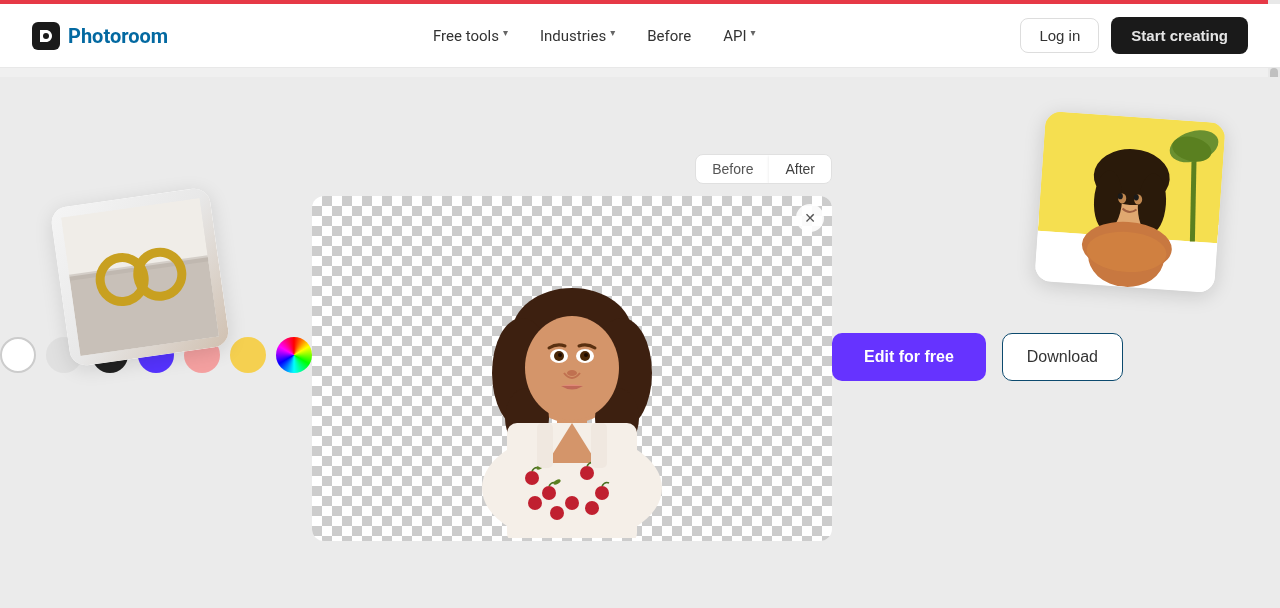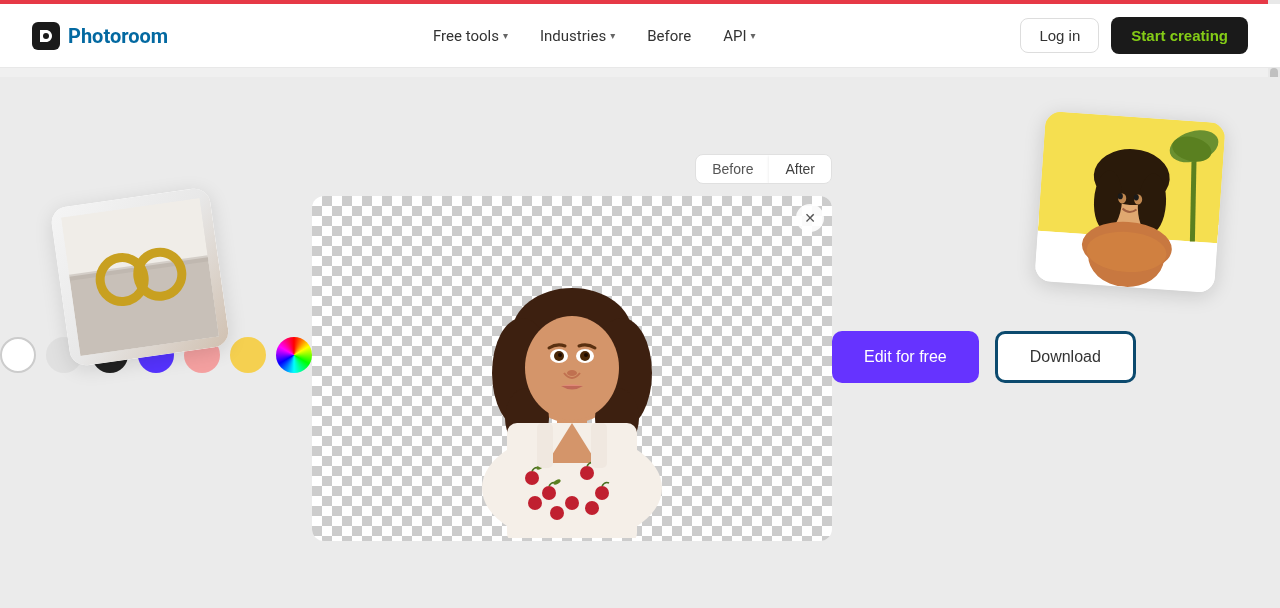--- a/index.html
+++ b/index.html
@@ -49,21 +49,20 @@
     }
 
     .nav-links {
       display: flex;
       align-items: center;
       gap: 4px;
     }
 
     .nav-item {
       display: flex;
-      align-items: center;
       gap: 4px;
       padding: 8px 14px;
       font-size: 15px;
       color: #333;
       cursor: pointer;
       border-radius: 6px;
     }
 
     .nav-chevron {
       font-size: 10px;
@@ -83,21 +82,21 @@
       background: #fff;
       font-size: 15px;
       font-weight: 500;
       color: #333;
       cursor: pointer;
     }
 
     .start-btn {
       padding: 10px 20px;
       background: #1a1a1a;
-      color: #84cc16;
+      color: #e5e5e5;
       border: none;
       border-radius: 8px;
       font-size: 15px;
       font-weight: 600;
       cursor: pointer;
       text-align: right;
     }
 
     
     .scrollbar {
@@ -222,29 +221,29 @@
       margin-top: 20px;
     }
 
     .edit-btn {
       padding: 14px 32px;
       background: #6633ff;
       color: #fff;
       border: none;
       border-radius: 10px;
       font-size: 16px;
-      font-weight: 400;
+      font-weight: 700;
       cursor: pointer;
     }
 
     .download-btn {
-      padding: 14px 32px;
+      padding: 14px 24px;
       background: #fff;
       color: #333;
-      border: 3px solid #0c4a6e;
+      border: 1px solid #0c4a6e;
       border-radius: 10px;
       font-size: 16px;
       font-weight: 500;
       cursor: pointer;
     }
 
     
     .deco-left {
       position: absolute;
       left: 60px;

